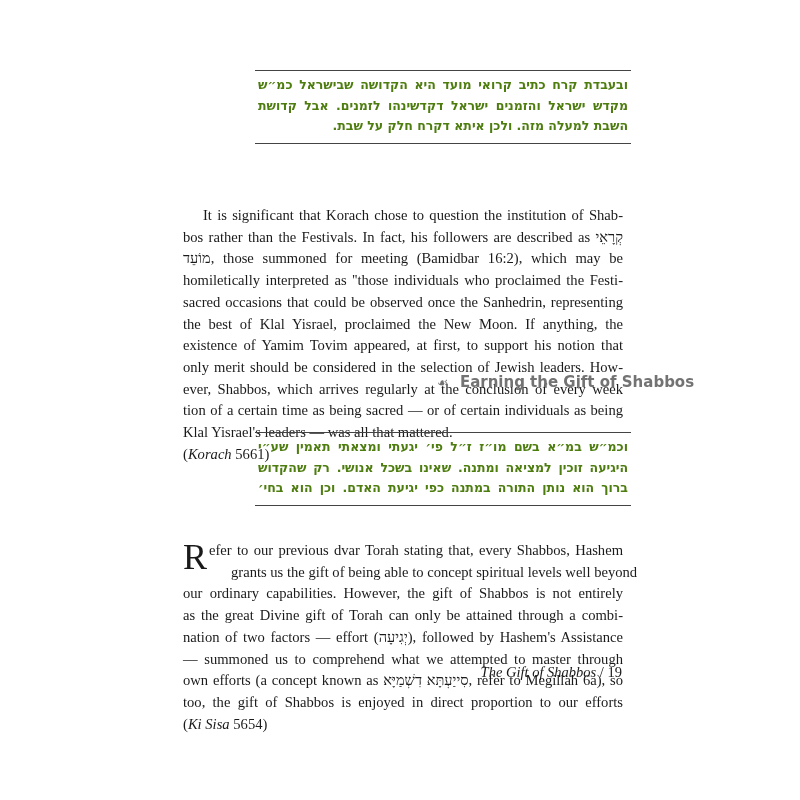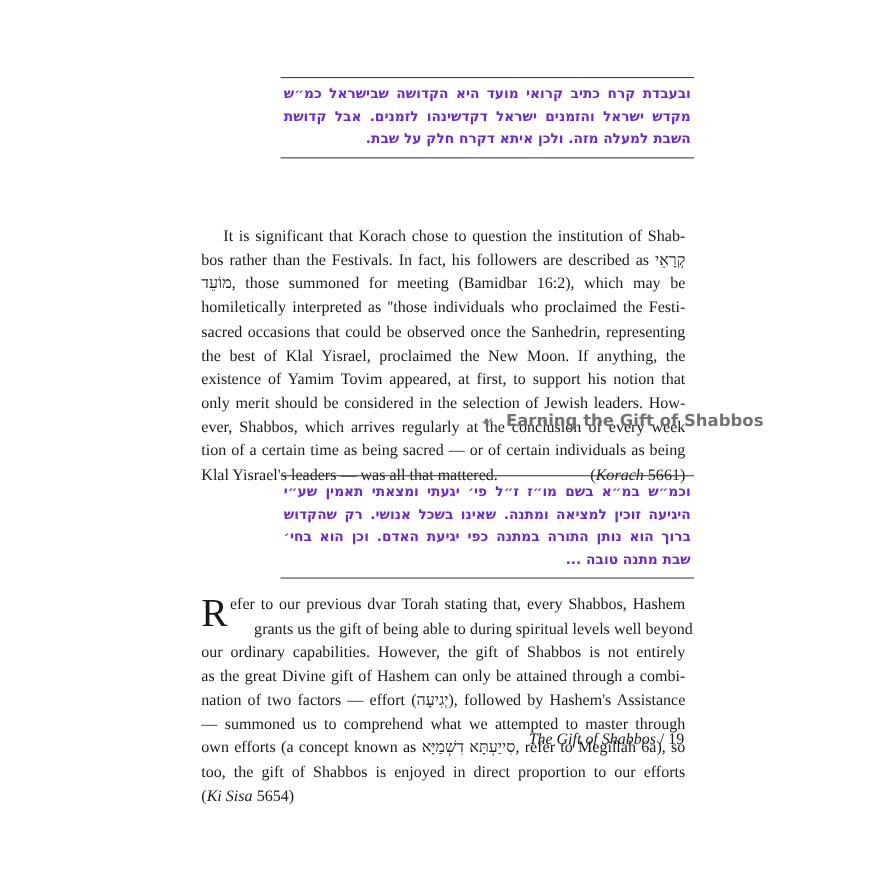--- a/index.html
+++ b/index.html
@@ -1,34 +1,34 @@
 <!DOCTYPE html>
 <html><head>
 <meta charset="utf-8">
 <style>
   html, body { margin:0; padding:0; background:#ffffff; }
   body { width:800px; height:800px; position:relative; overflow:hidden; color:#1a1a1a;
          font-family:"Liberation Serif","DejaVu Serif",serif; }
   .heb-box { position:absolute; left:255px; width:370px; direction:rtl; text-align:justify;
              font-family:"DejaVu Sans","Liberation Sans",sans-serif; font-weight:bold;
-             font-size:12.5px; line-height:20.5px; color:#6d28d9;
+             font-size:12.5px; line-height:20.5px; color:#4d7c0f;
              border-top:1.5px solid #444; border-bottom:1.5px solid #444; padding:4px 3px 6px 3px; }
   .heb-box .line { display:block; white-space:nowrap; text-align-last:justify; }
   .heb-box .line.last { text-align-last:right; }
   .heb-box.box1 { top:70px; }
   .heb-box.box2 { top:432px; }
   .para { position:absolute; left:183px; width:440px; font-size:14.6px; line-height:21.7px;margin-top:30px; }
   .para .l { display:block; white-space:nowrap; text-align:justify; text-align-last:justify; }
   .para .l.end { text-align-last:left; }
   .para.p1 { top:175px; }
   .para.p1 .first { text-indent:20px; }
   .para.p2 { top:510px; }
   .para.p2 .indent { padding-left:48px; }
   .dropcap { font-size:36px; line-height:22px; float:left; margin-right:2px; margin-top:6px; }
-  .cite { display:flex; justify-content:space-between; }
+  .cite { display:flex; justify-content:space-between;flex-direction:column; }
   .cite-right { display:block; }
   .heading { position:absolute; left:437px; top:373px; font-family:"DejaVu Sans","Liberation Sans",sans-serif;
              font-weight:bold; font-size:15px; color:#737373; }
   .heading .orn { font-size:13px; margin-right:6px; }
   .footer { position:absolute; right:178px; top:664px; font-size:14.5px; }
   i { font-style:italic; }
 </style>
 </head>
 <body>
 
@@ -57,28 +57,27 @@
 
 <div class="heading">
   <span class="orn">☙</span>
   <span>Earning the Gift of Shabbos</span>
 </div>
 
 <div class="heb-box box2">
   <span class="line">וכמ״ש במ״א בשם מו״ז ז״ל פי׳ יגעתי ומצאתי תאמין שע״י</span>
   <span class="line">היגיעה זוכין למציאה ומתנה. שאינו בשכל אנושי. רק שהקדוש</span>
   <span class="line">ברוך הוא נותן התורה במתנה כפי יגיעת האדם. וכן הוא בחי׳</span>
-  <span class="line last">שבת מתנה טובה ...</span>
 </div>
 
 <div class="para p2">
   <span class="l"><span class="dropcap">R</span><span>efer to our previous dvar Torah stating that, every Shabbos, Hashem</span></span>
-  <span class="l indent">grants us the gift of being able to during spiritual levels well beyond</span>
+  <span class="l indent">grants us the gift of being able to concept spiritual levels well beyond</span>
   <span class="l">our ordinary capabilities. However, the gift of Shabbos is not entirely</span>
-  <span class="l">as the great Divine gift of Hashem can only be attained through a combi-</span>
+  <span class="l">as the great Divine gift of Torah can only be attained through a combi-</span>
   <span class="l">nation of two factors — effort (יְגִיעָה), followed by Hashem's Assistance</span>
   <span class="l">— summoned us to comprehend what we attempted to master through</span>
   <span class="l">own efforts (a concept known as סִייַעְתָּא דִשְׁמַיָּא, refer to Megillah 6a), so</span>
   <span class="l">too, the gift of Shabbos is enjoyed in direct proportion to our efforts</span>
   <span class="cite-right">(<i>Ki Sisa</i> <span>5654</span>)</span>
 </div>
 
 <div class="footer">
   <i>The Gift of Shabbos</i>
   <span>/</span>

